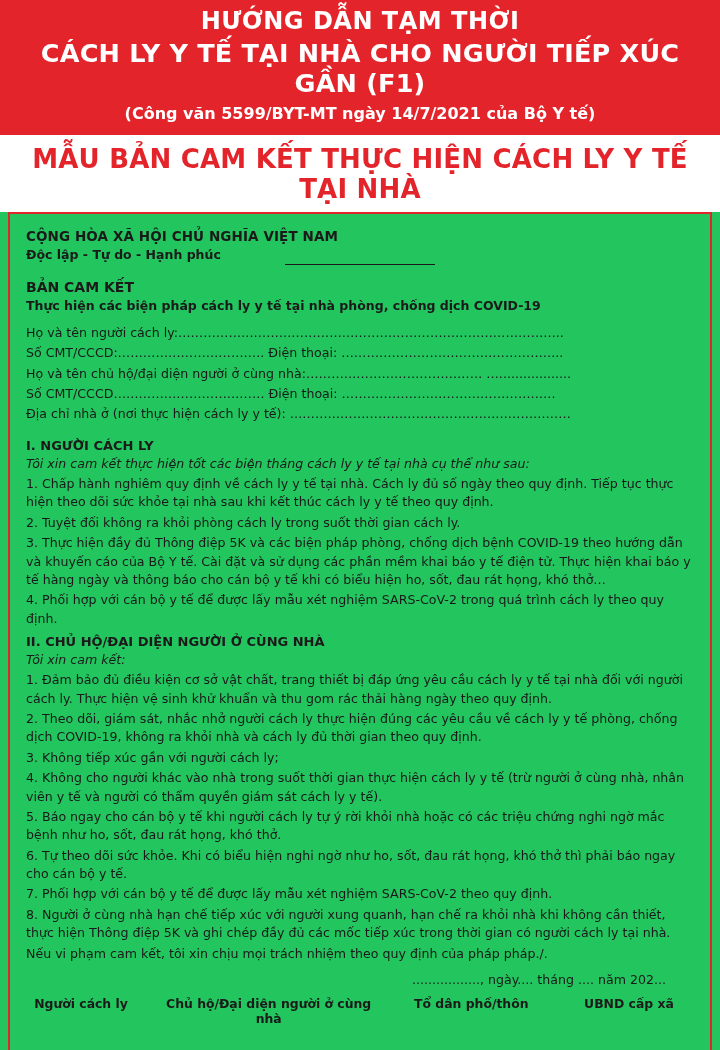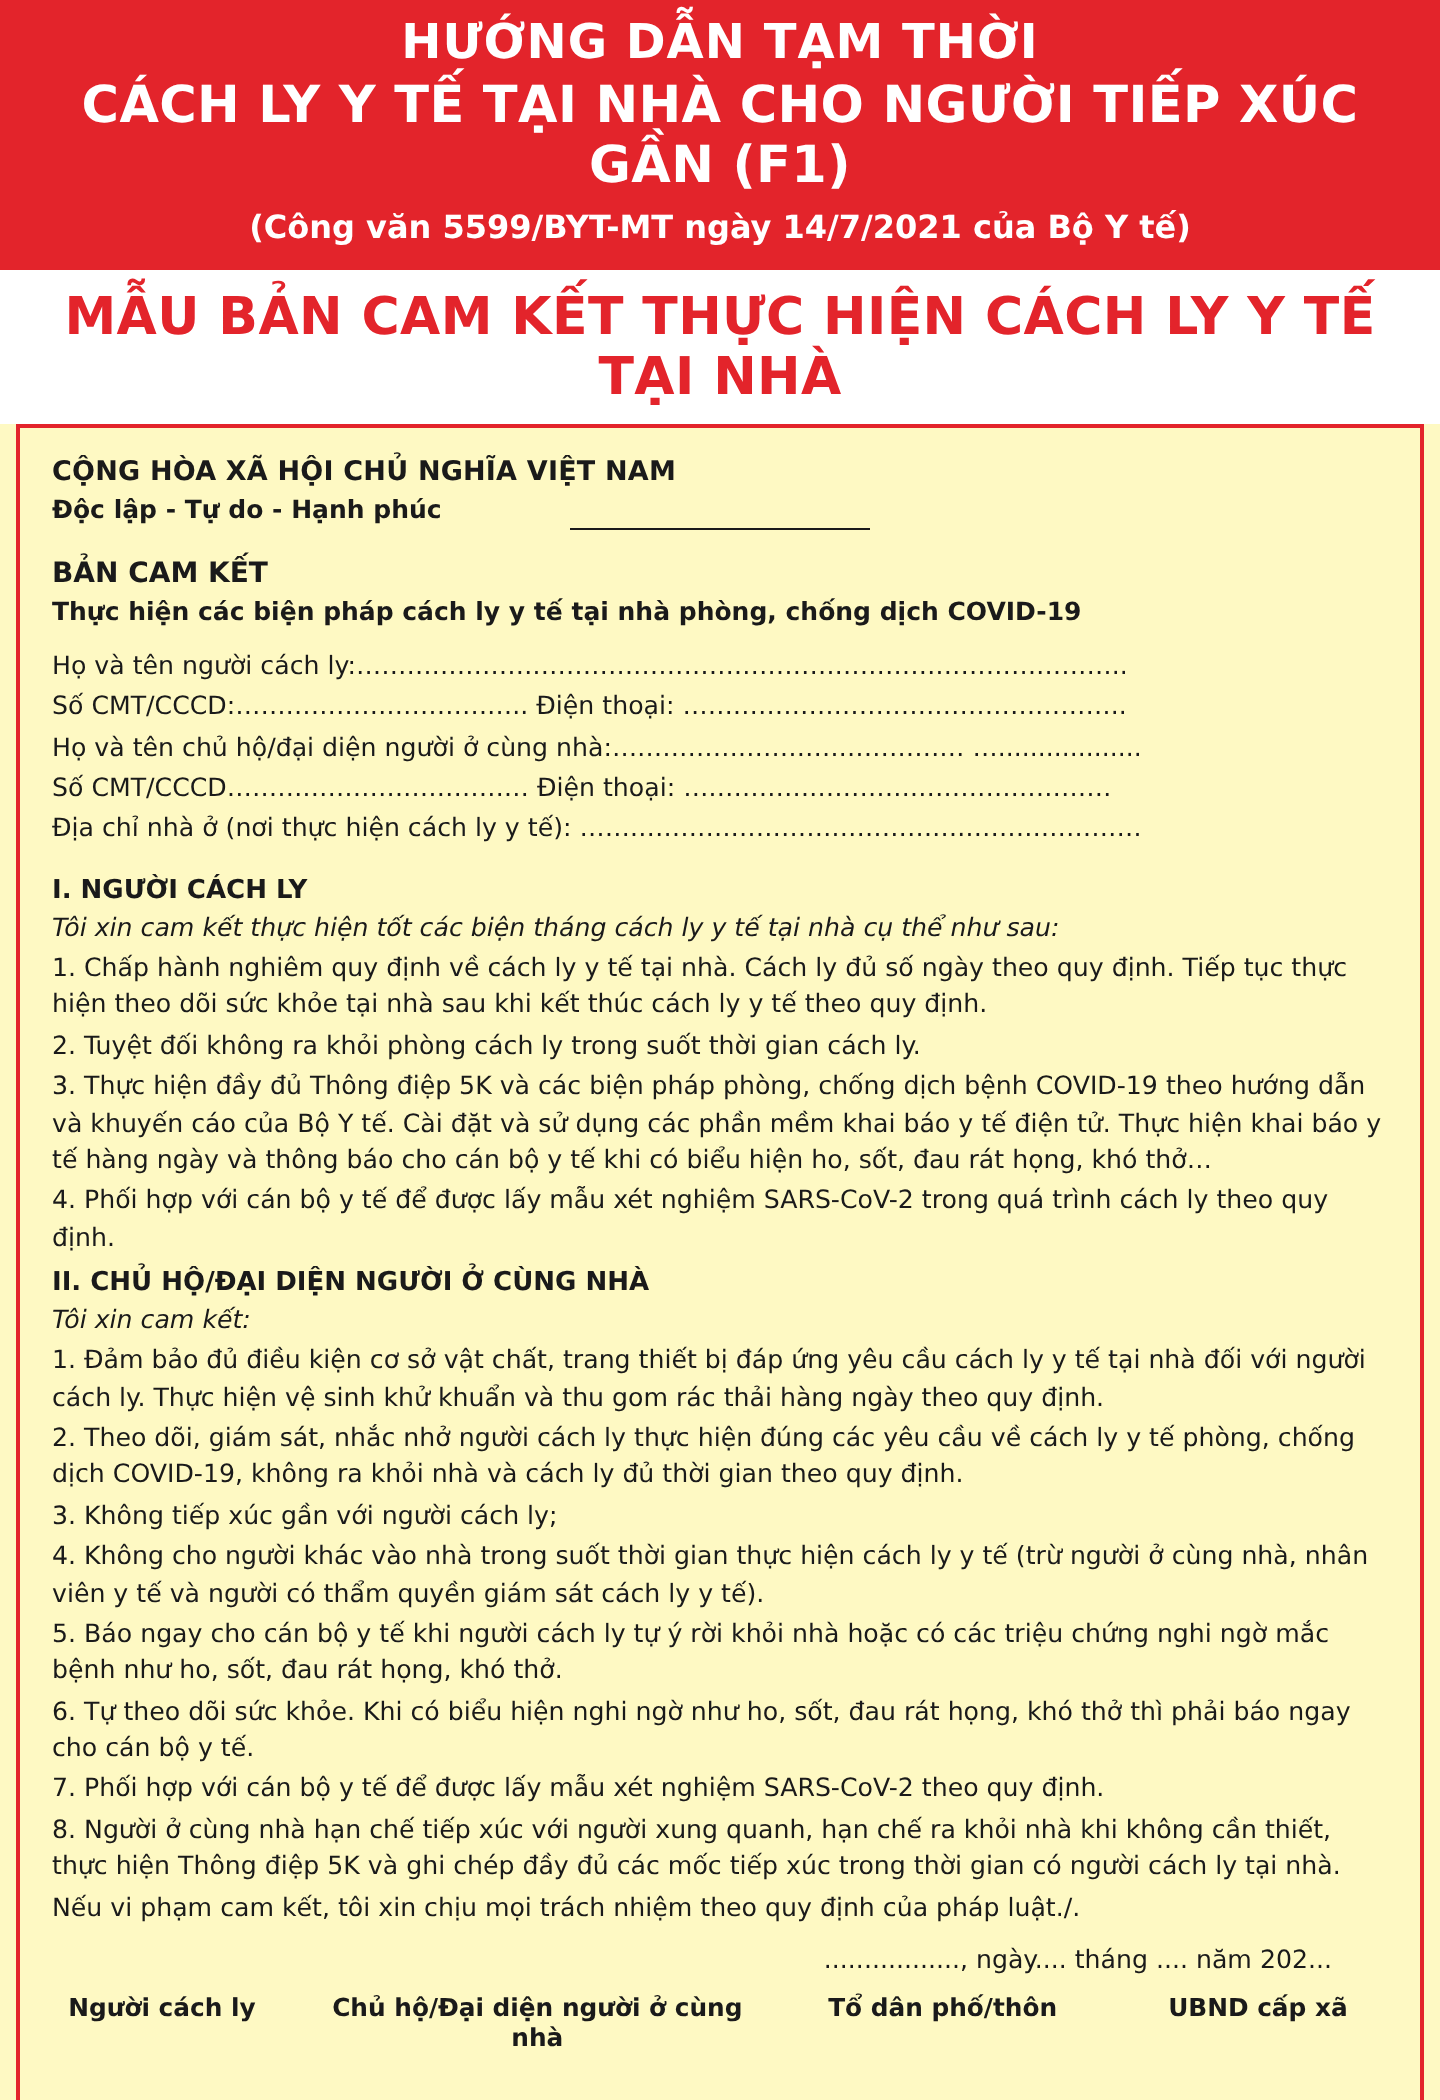--- a/index.html
+++ b/index.html
@@ -11,21 +11,21 @@
     height: 1050px;
     background: #ffffff;
     font-family: "DejaVu Sans", sans-serif;
     color: #1a1a1a;
     overflow: hidden;
   }
   .page {
     position: relative;
     width: 720px;
     height: 1050px;
-    background: #fef9c3;
+    background: #22c55e;
     box-sizing: border-box;
   }
   
   .header-band {
     background: #e3242b;
     color: #ffffff;
     text-align: center;
     padding: 8px 10px 10px 10px;
     box-sizing: border-box;
   }
@@ -184,21 +184,21 @@
     <div class="sec-head tight">II. CHỦ HỘ/ĐẠI DIỆN NGƯỜI Ở CÙNG NHÀ</div>
     <div class="intro">Tôi xin cam kết:</div>
     <div class="para">1. Đảm bảo đủ điều kiện cơ sở vật chất, trang thiết bị đáp ứng yêu cầu cách ly y tế tại nhà đối với người cách ly. Thực hiện vệ sinh khử khuẩn và thu gom rác thải hàng ngày theo quy định.</div>
     <div class="para">2. Theo dõi, giám sát, nhắc nhở người cách ly thực hiện đúng các yêu cầu về cách ly y tế phòng, chống dịch COVID-19, không ra khỏi nhà và cách ly đủ thời gian theo quy định.</div>
     <div class="para">3. Không tiếp xúc gần với người cách ly;</div>
     <div class="para">4. Không cho người khác vào nhà trong suốt thời gian thực hiện cách ly y tế (trừ người ở cùng nhà, nhân viên y tế và người có thẩm quyền giám sát cách ly y tế).</div>
     <div class="para">5. Báo ngay cho cán bộ y tế khi người cách ly tự ý rời khỏi nhà hoặc có các triệu chứng nghi ngờ mắc bệnh như ho, sốt, đau rát họng, khó thở.</div>
     <div class="para">6. Tự theo dõi sức khỏe. Khi có biểu hiện nghi ngờ như ho, sốt, đau rát họng, khó thở thì phải báo ngay cho cán bộ y tế.</div>
     <div class="para">7. Phối hợp với cán bộ y tế để được lấy mẫu xét nghiệm SARS-CoV-2 theo quy định.</div>
     <div class="para">8. Người ở cùng nhà hạn chế tiếp xúc với người xung quanh, hạn chế ra khỏi nhà khi không cần thiết, thực hiện Thông điệp 5K và ghi chép đầy đủ các mốc tiếp xúc trong thời gian có người cách ly tại nhà.</div>
-    <div class="para">Nếu vi phạm cam kết, tôi xin chịu mọi trách nhiệm theo quy định của pháp luật./.</div>
+    <div class="para">Nếu vi phạm cam kết, tôi xin chịu mọi trách nhiệm theo quy định của pháp pháp./.</div>
 
     <div class="signline">................., ngày.... tháng .... năm 202...</div>
 
     <div class="sig-row">
       <div class="sig-cell c1">Người cách ly</div>
       <div class="sig-cell c2">Chủ hộ/Đại diện người ở cùng nhà</div>
       <div class="sig-cell c3">Tổ dân phố/thôn</div>
       <div class="sig-cell c4">UBND cấp xã</div>
     </div>
 

